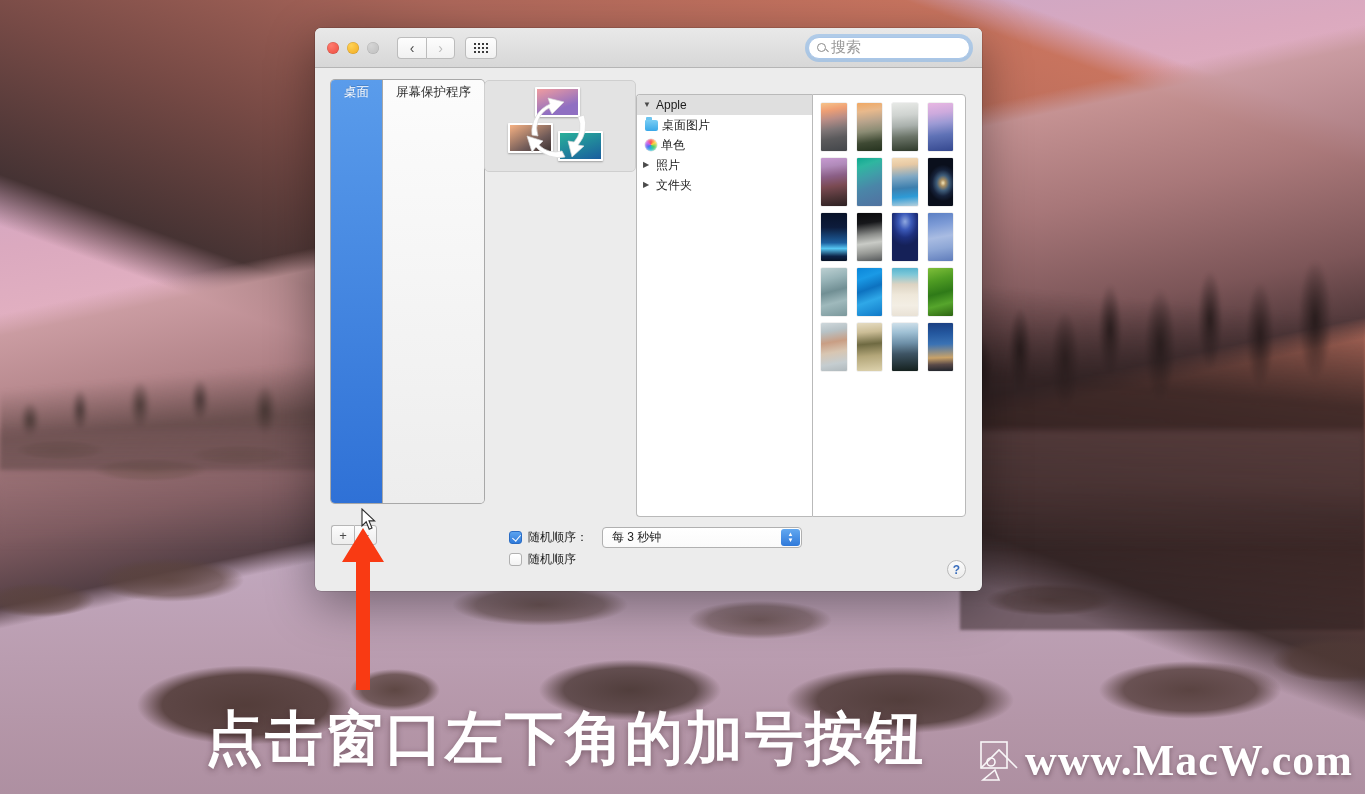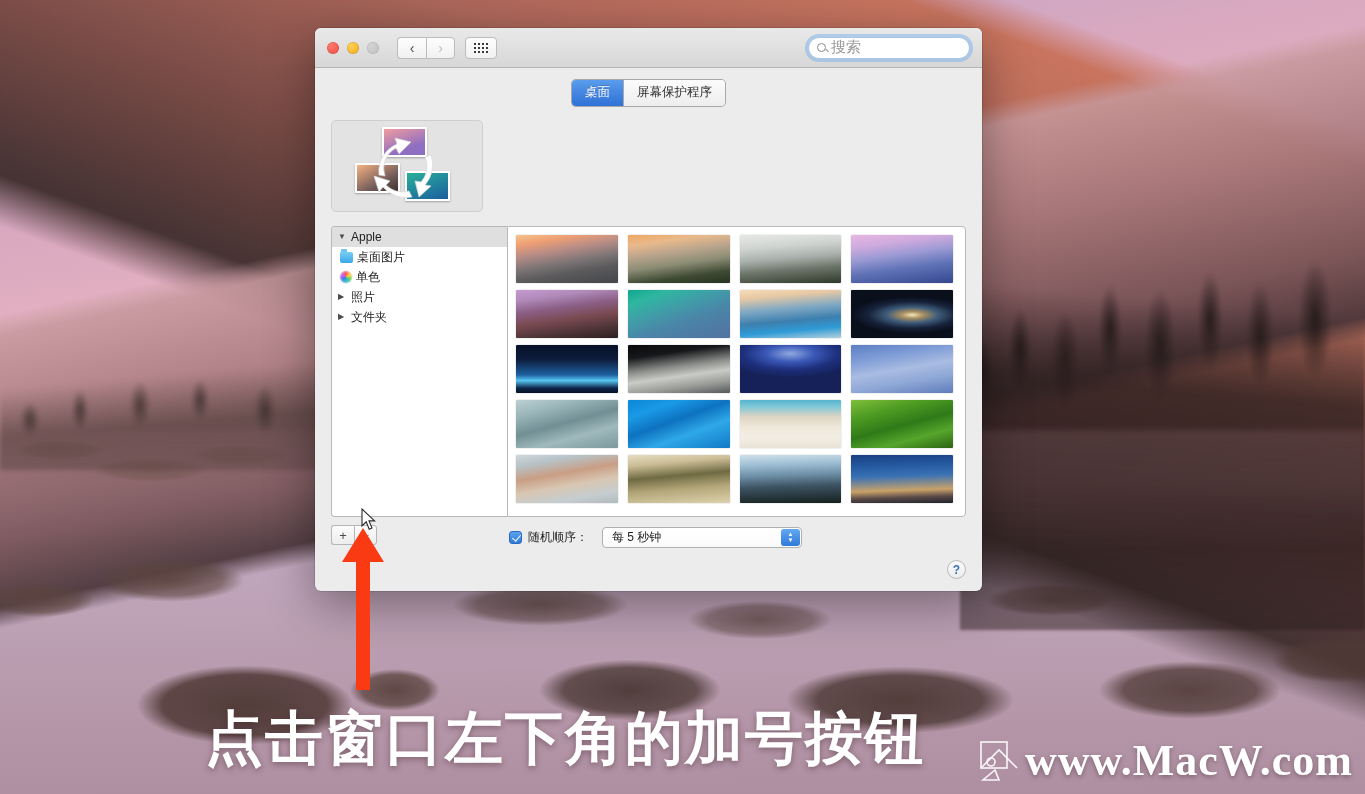--- a/index.html
+++ b/index.html
@@ -153,21 +153,21 @@
   .mag {
     width: 9px; height: 9px; border: 1.3px solid #8b8b8b; border-radius: 50%;
     position: relative; flex: 0 0 auto;
   }
   .mag::after {
     content: ""; position: absolute; width: 4px; height: 1.3px; background: #8b8b8b;
     transform: rotate(45deg); right: -4px; bottom: 0px;
   }
   .search-ph { font-size: 15px; color: #9a9a9a; }
 
-  .body-area { flex: 1; padding: 12px 16px 0; display: flex; flex-direction: column; justify-content: center; }
+  .body-area { flex: 1; padding: 12px 16px 0; display: flex; flex-direction: row; justify-content: center; }
 
   .tabs {
     display: flex; justify-content: center; margin: 0 0 14px 0;
   }
   .tabgroup { display: flex; border-radius: 4px; overflow: hidden;
     box-shadow: 0 0 0 1px #a8a8a8, 0 1px 1px rgba(0,0,0,.07); }
   .tab {
     font-size: 12.5px; padding: 4px 13px 5px;
     background: linear-gradient(180deg, #fcfcfc, #ededed);
     color: #2c2c2c;
@@ -449,26 +449,30 @@
       <div class="addrem">
         <div class="pmbtn plus">+</div>
         <div class="pmbtn minus">−</div>
       </div>
 
       <div class="opts">
         <div class="opt-line">
           <span class="cb on"></span>
           <span class="opt-label">随机顺序：</span>
           <span class="popup">
-            <span>每 5 秒钟</span>
+            <span>每 3 秒钟</span>
             <span class="popup-arrow">
               <span>▲</span>
                 <span>▼</span>
             </span>
           </span>
+        </div>
+        <div class="opt-line">
+          <span class="cb"></span>
+          <span class="opt-label">随机顺序</span>
         </div>
       </div>
 
       <div class="helpbtn">?</div>
     </div>
   </div>
 
   <svg id="cursor" viewBox="0 0 16 24">
     <path d="M1 1 L1 18 L5.2 13.8 L8.2 21.2 L11 20 L8 12.9 L13.6 12.9 Z" fill="#ffffff" stroke="#2b2b2b" stroke-width="1.1"></path>
   </svg>

